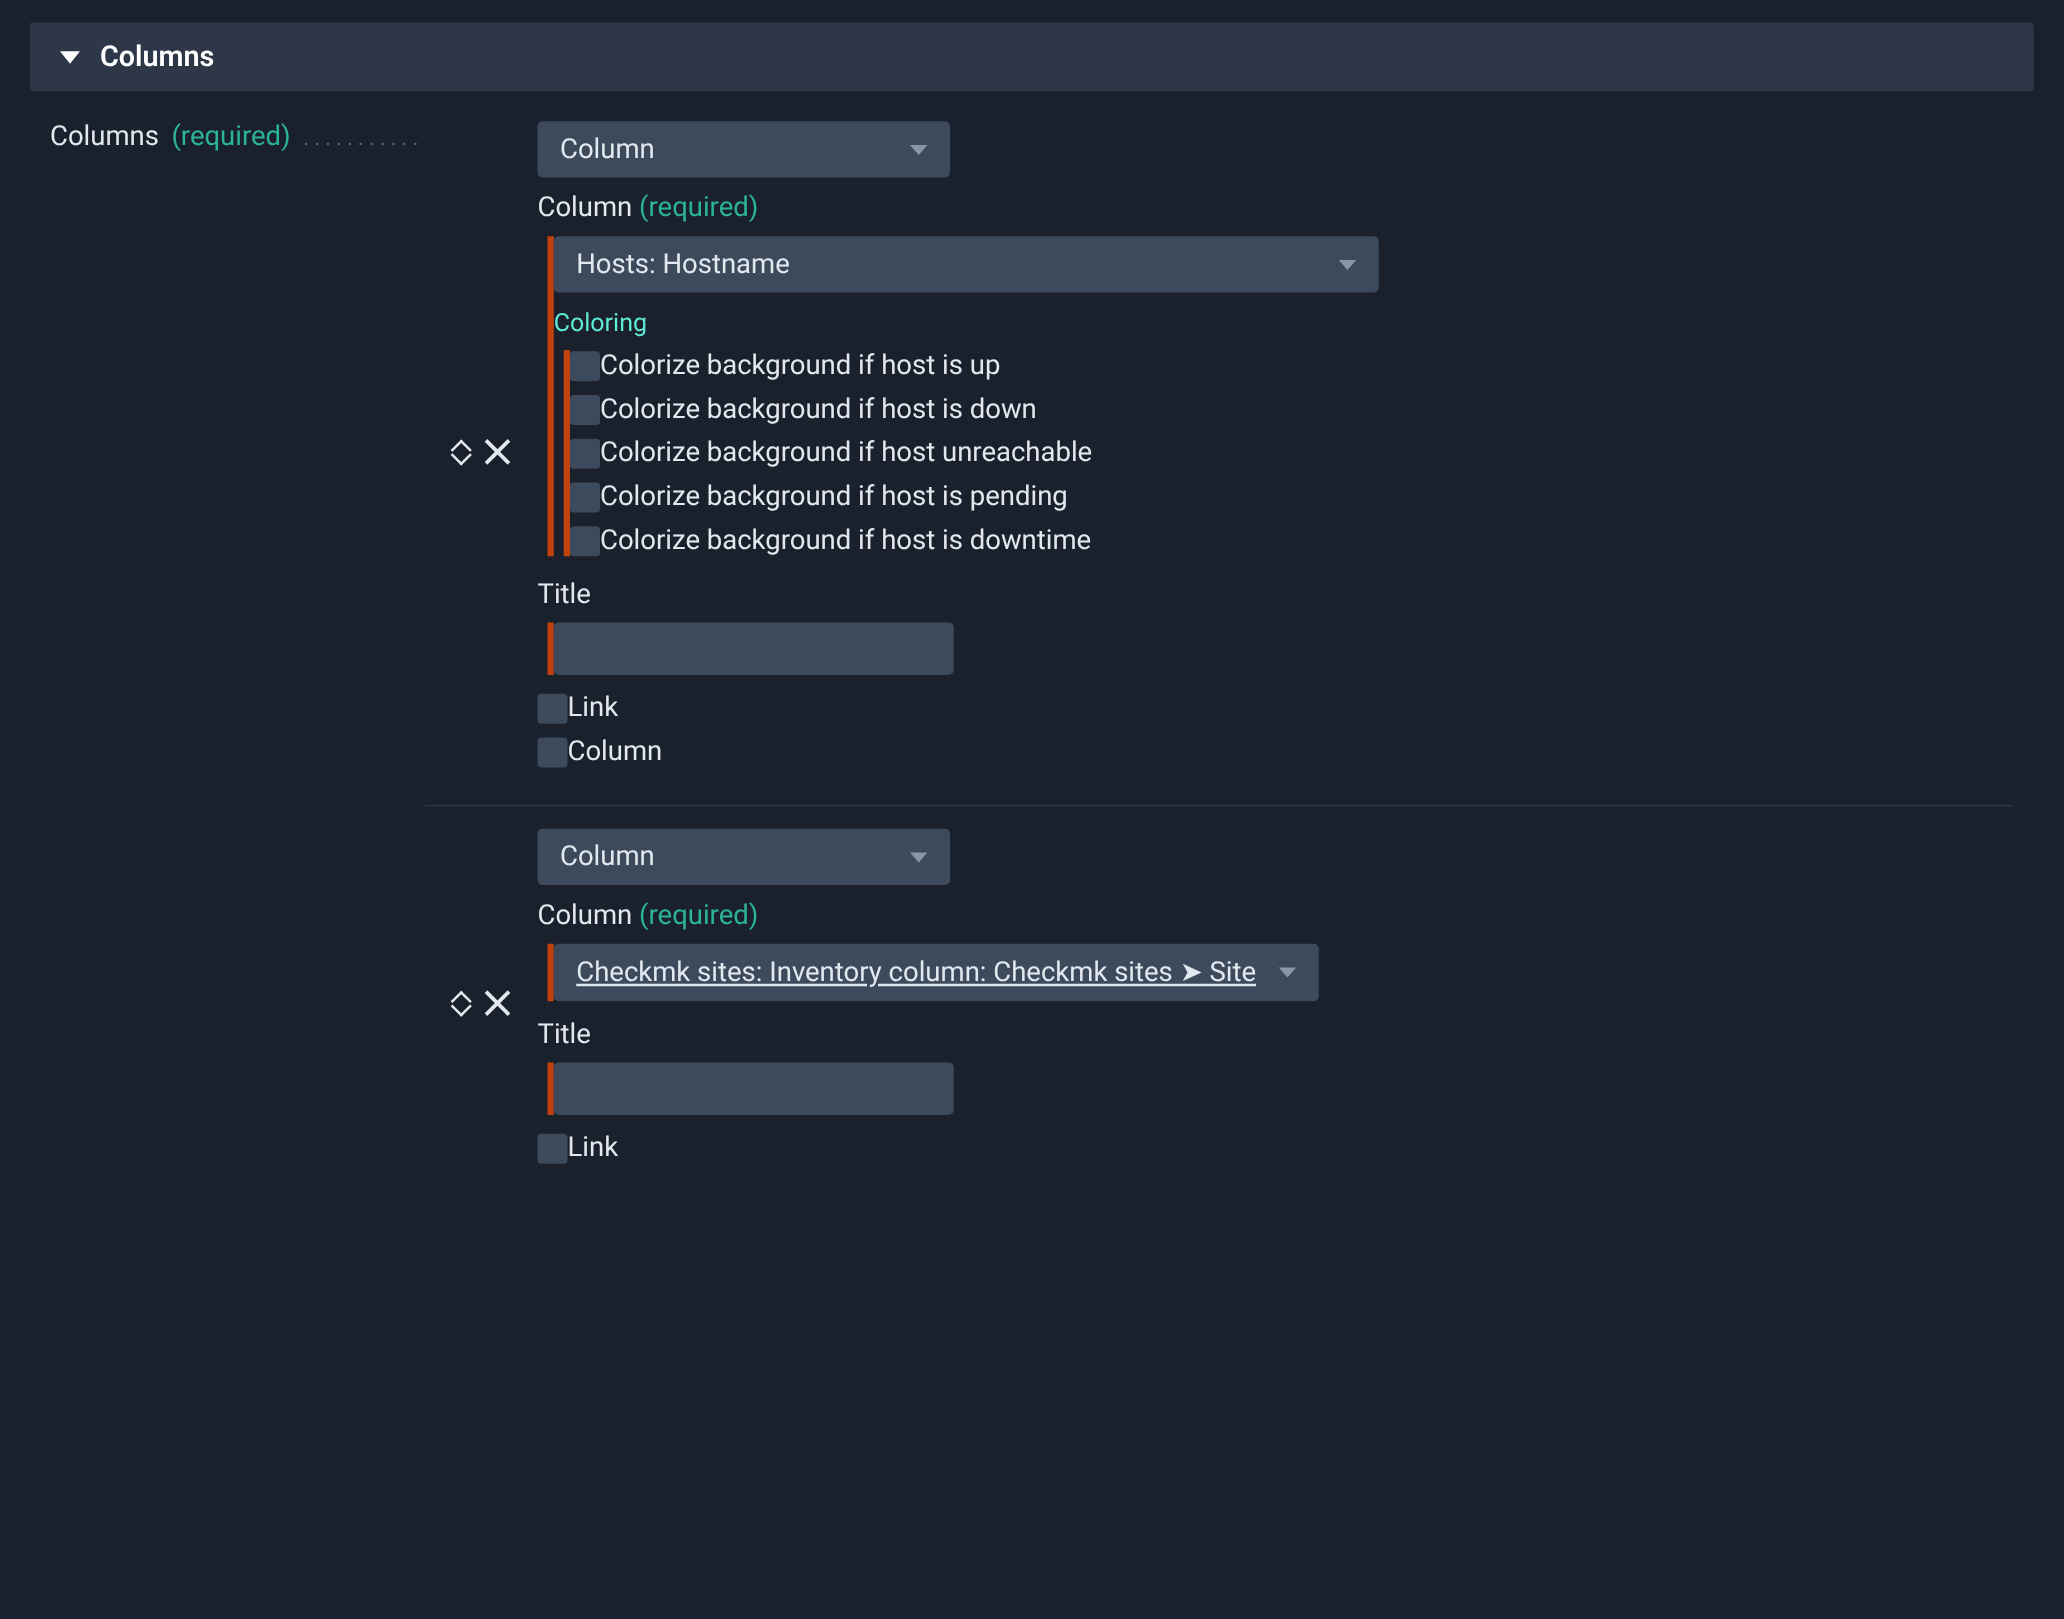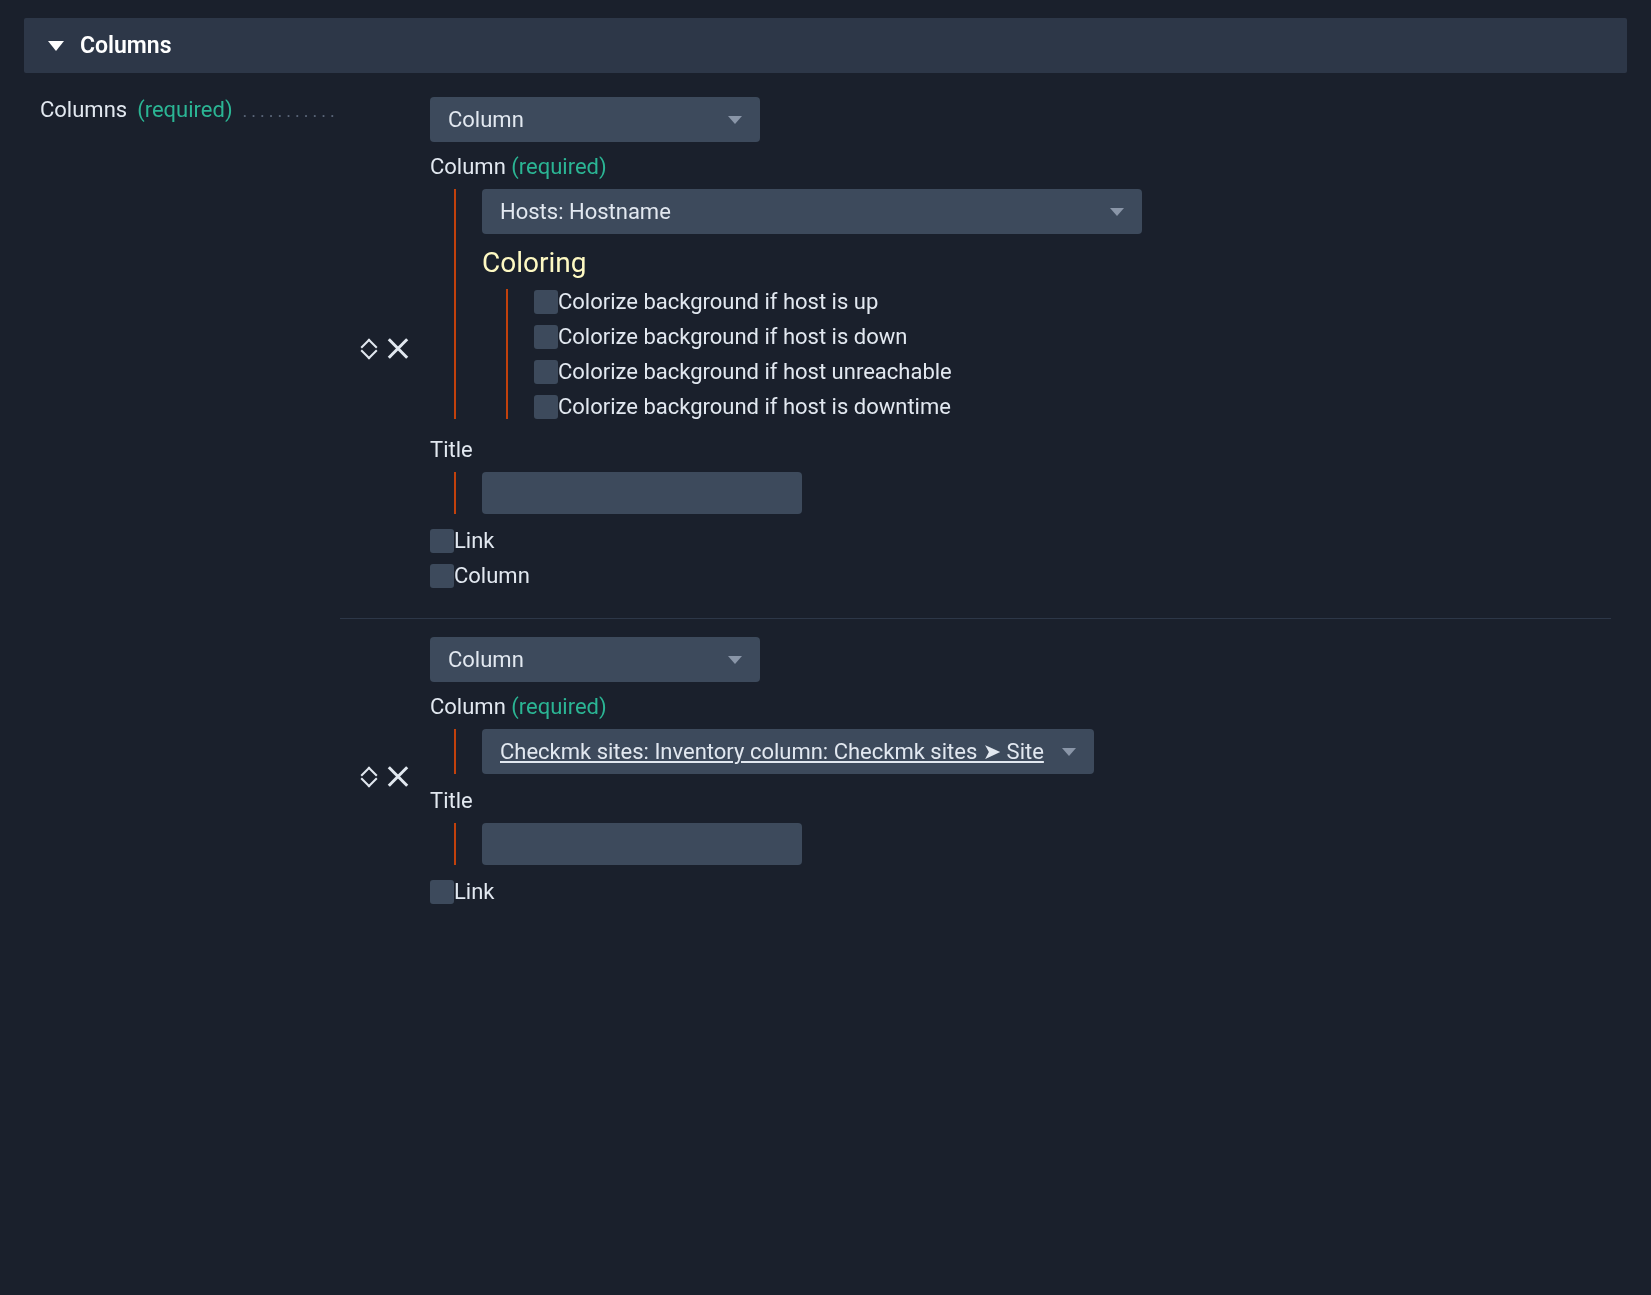--- a/index.html
+++ b/index.html
@@ -126,28 +126,27 @@
     border-right: 7px solid transparent;
     border-top: 8px solid #8a96a8;
   }
   .field-label {
     font-size: 22px;
     color: #e2e8f0;
     margin-bottom: 10px;
     margin-top: 8px;
   }
   .indent-block {
-    border-left: 2px solid #c2410c;
-    padding-left: 26px;
-    margin-left: 24px;
+    border-left: 5px solid #c2410c;
+    margin-left: 8px;
     margin-bottom: 14px;
   }
   .sub-header {
-    font-size: 28px;
-    color: #fef9c3;
+    font-size: 20px;
+    color: #5eead4;
     margin-bottom: 10px;
   }
   .checkbox-row {
     display: flex;
     align-items: center;
     gap: 0;
     margin-bottom: 10px;
   }
   .checkbox {
     width: 24px; height: 24px;
@@ -221,20 +220,24 @@
             <div class="checkbox-row">
               <div class="checkbox"></div>
               <span class="checkbox-label">Colorize background if host is down</span>
             </div>
             <div class="checkbox-row">
               <div class="checkbox"></div>
               <span class="checkbox-label">Colorize background if host unreachable</span>
             </div>
             <div class="checkbox-row">
               <div class="checkbox"></div>
+              <span class="checkbox-label">Colorize background if host is pending</span>
+            </div>
+            <div class="checkbox-row">
+              <div class="checkbox"></div>
               <span class="checkbox-label">Colorize background if host is downtime</span>
             </div>
           </div>
         </div>
 
         <div class="field-label spacer-top">Title</div>
         <div class="indent-block">
           <input class="text-input" type="text" value="" style="">
         </div>
 

